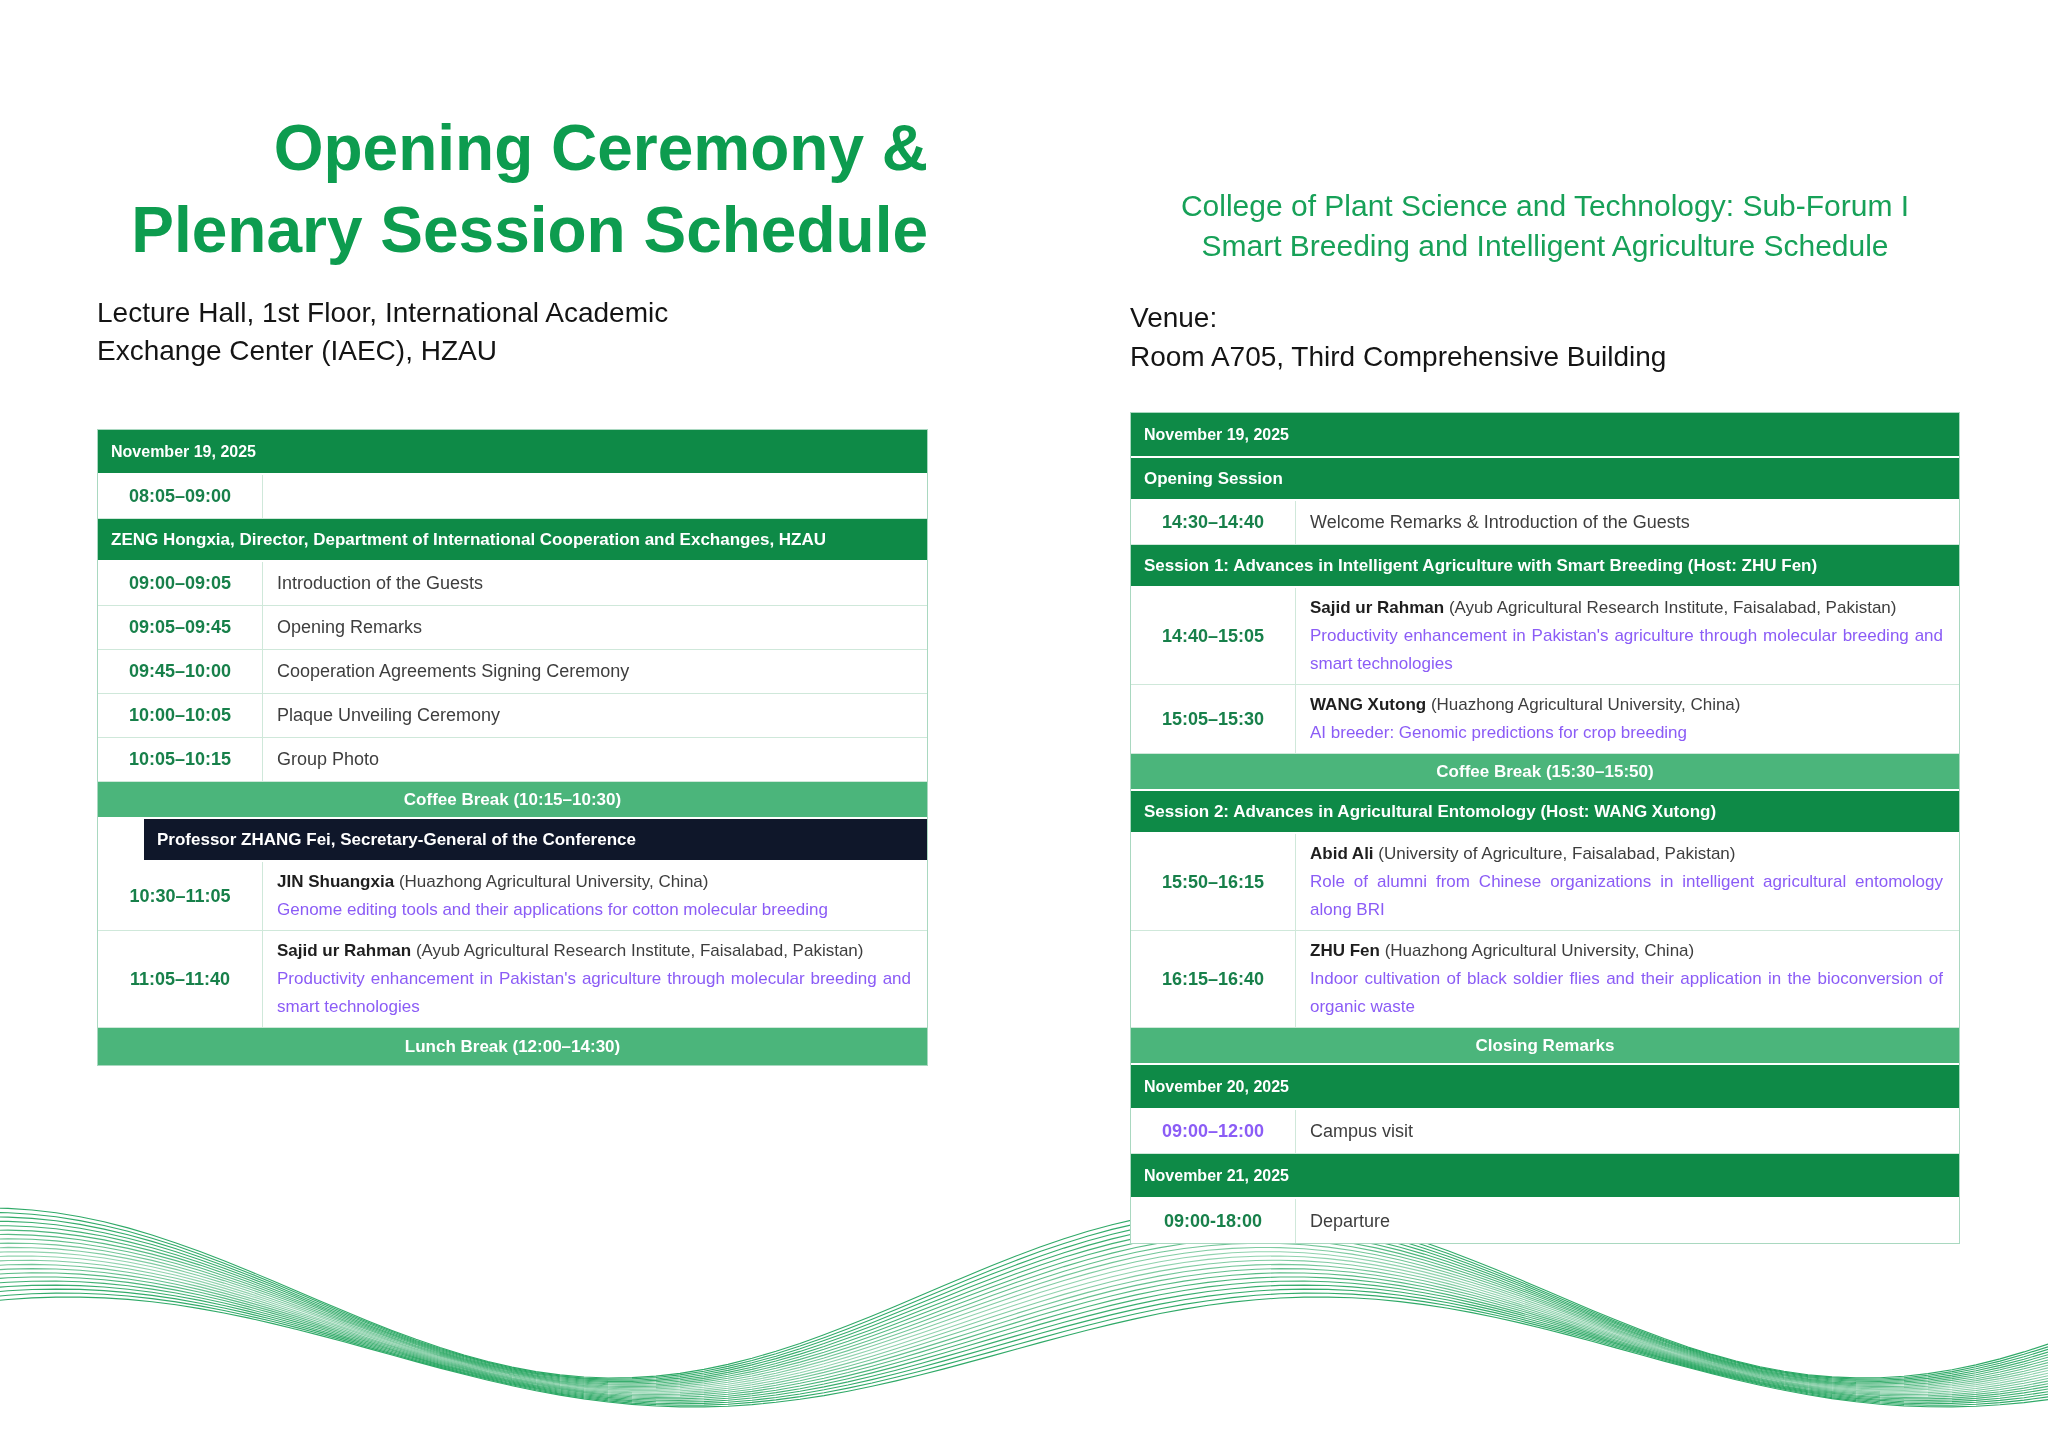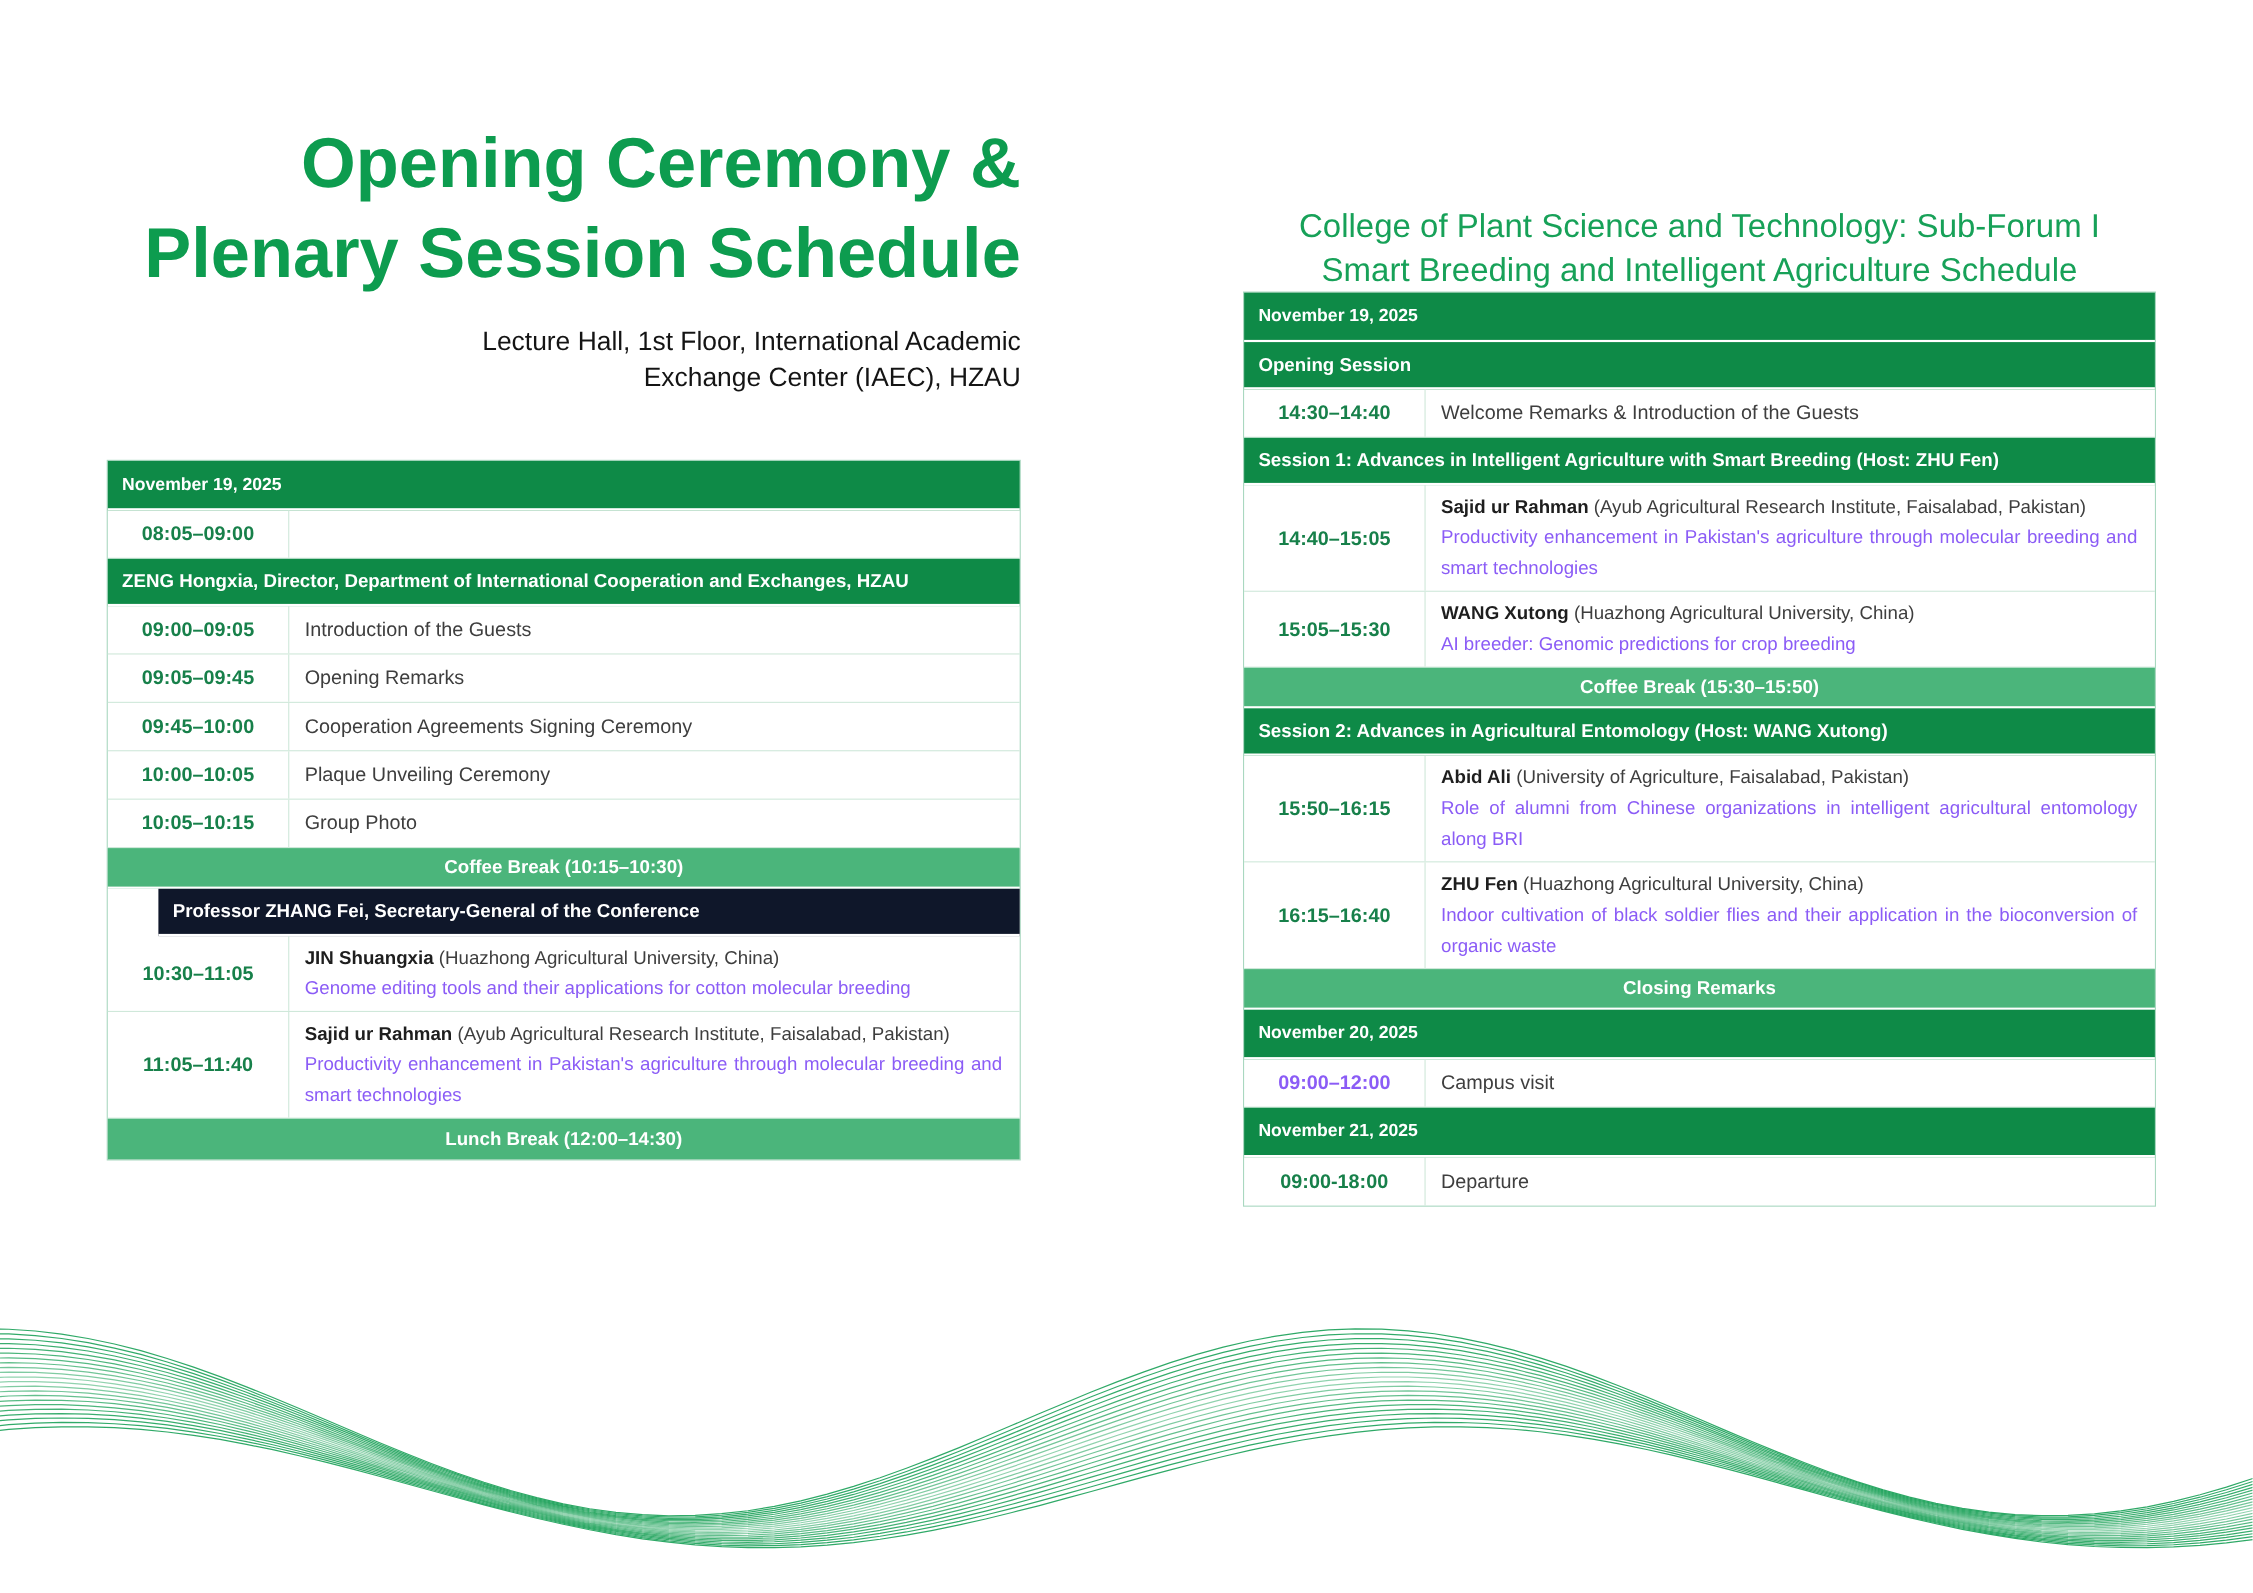--- a/index.html
+++ b/index.html
@@ -18,22 +18,22 @@
   .big-title{
     text-align:right;
     font-size:64px;line-height:1.28;font-weight:800;
     letter-spacing:0px;
   }
   .med-title{
     text-align:center;
     font-size:30px;line-height:1.32;font-weight:400;
   }
   .subtitle{
-    text-align:right;
-    font-size:24px;line-height:1.38;font-weight:500;color:#141414;
+    text-align:left;
+    font-size:28px;line-height:1.38;font-weight:500;color:#141414;
   }
   #left-panel .subtitle{margin-top:22px;margin-bottom:58px;}
   #right-panel .subtitle{margin-top:34px;margin-bottom:36px;}
 
   
   .sched{
     width:100%;
     border:1px solid #a9d8c0;
     box-sizing:border-box;
     background:#ffffff;
@@ -186,20 +186,24 @@
           <span>Lunch Break (12:00–14:30)</span>
         </div>
       </div>
   </div>
 
   <div class="panel" id="right-panel">
     <div class="med-title" style="color: rgb(23, 161, 88);">
       <div>College of Plant Science and Technology: Sub-Forum I</div>
       <div>Smart Breeding and Intelligent Agriculture Schedule</div>
     </div>
+    <div class="subtitle">
+      <div>Venue:</div>
+      <div>Room A705, Third Comprehensive Building</div>
+    </div>
     <div class="sched" id="right-table">
         <div class="row date" style="background: rgb(14, 138, 71);">
           <span>November 19, 2025</span>
         </div>
         <div class="row section" style="background: rgb(14, 138, 71);">
           <span>Opening Session</span>
         </div>
         <div class="row item">
           <div class="time-cell" style="color: rgb(23, 128, 74);">14:30–14:40</div>
           <div class="desc-cell">

